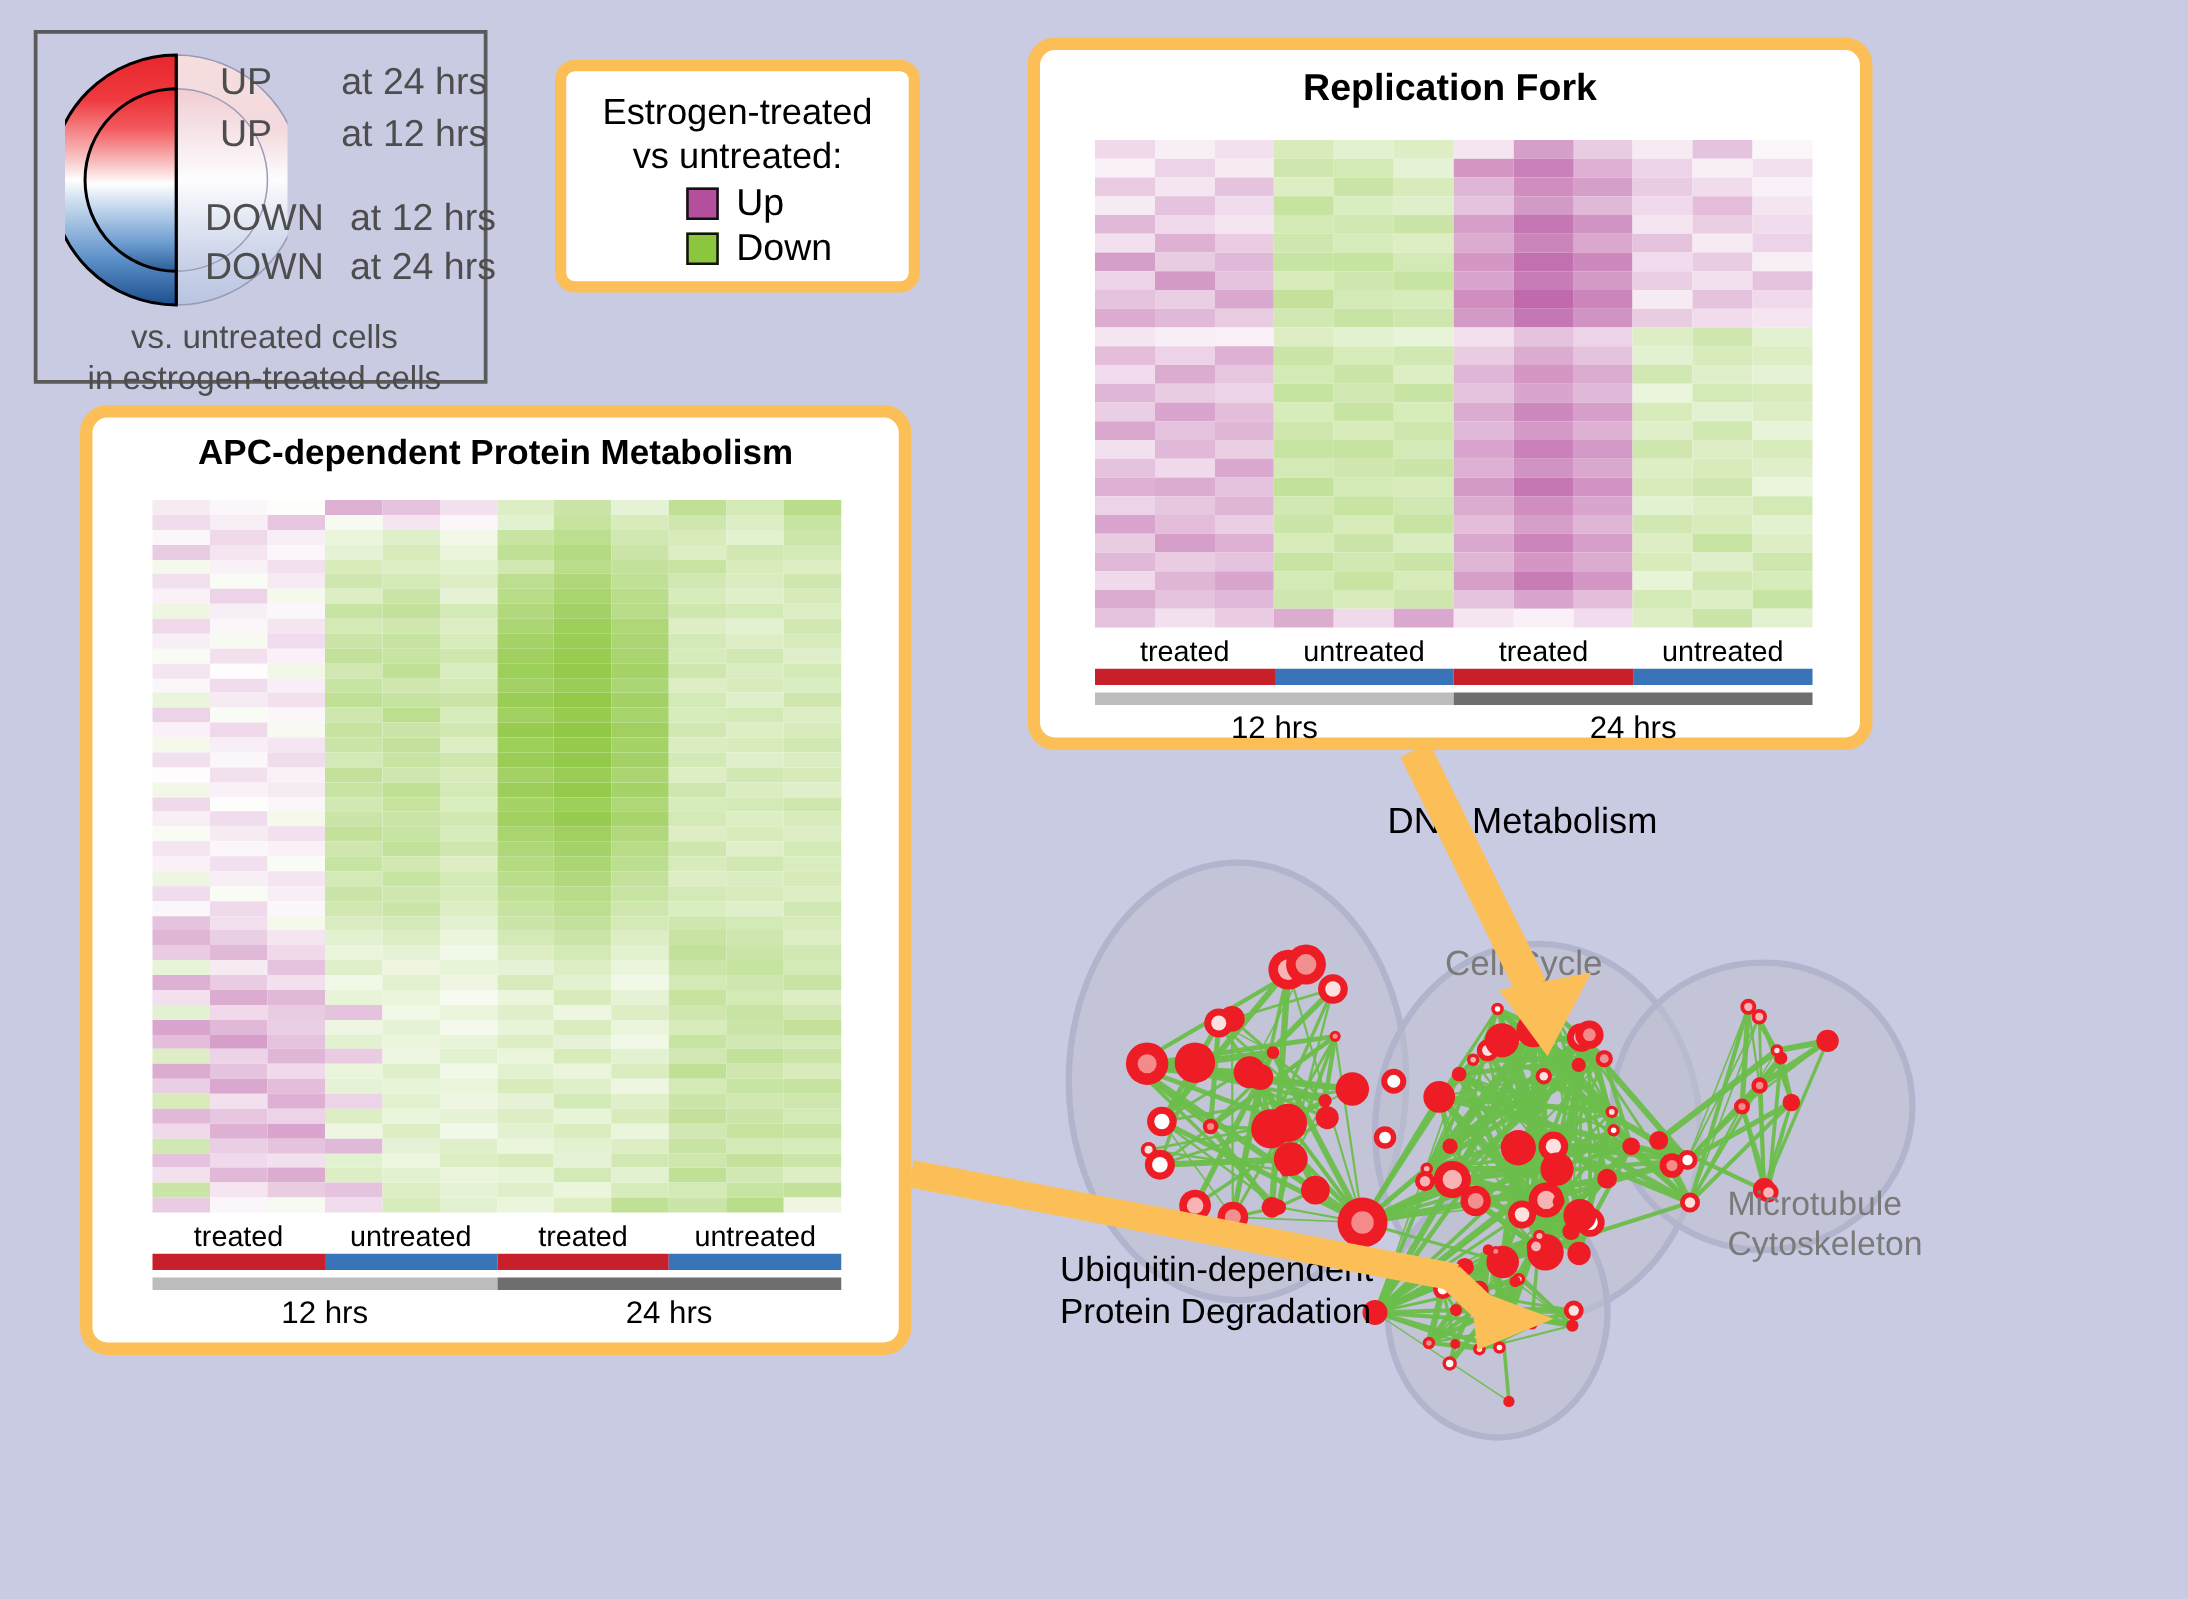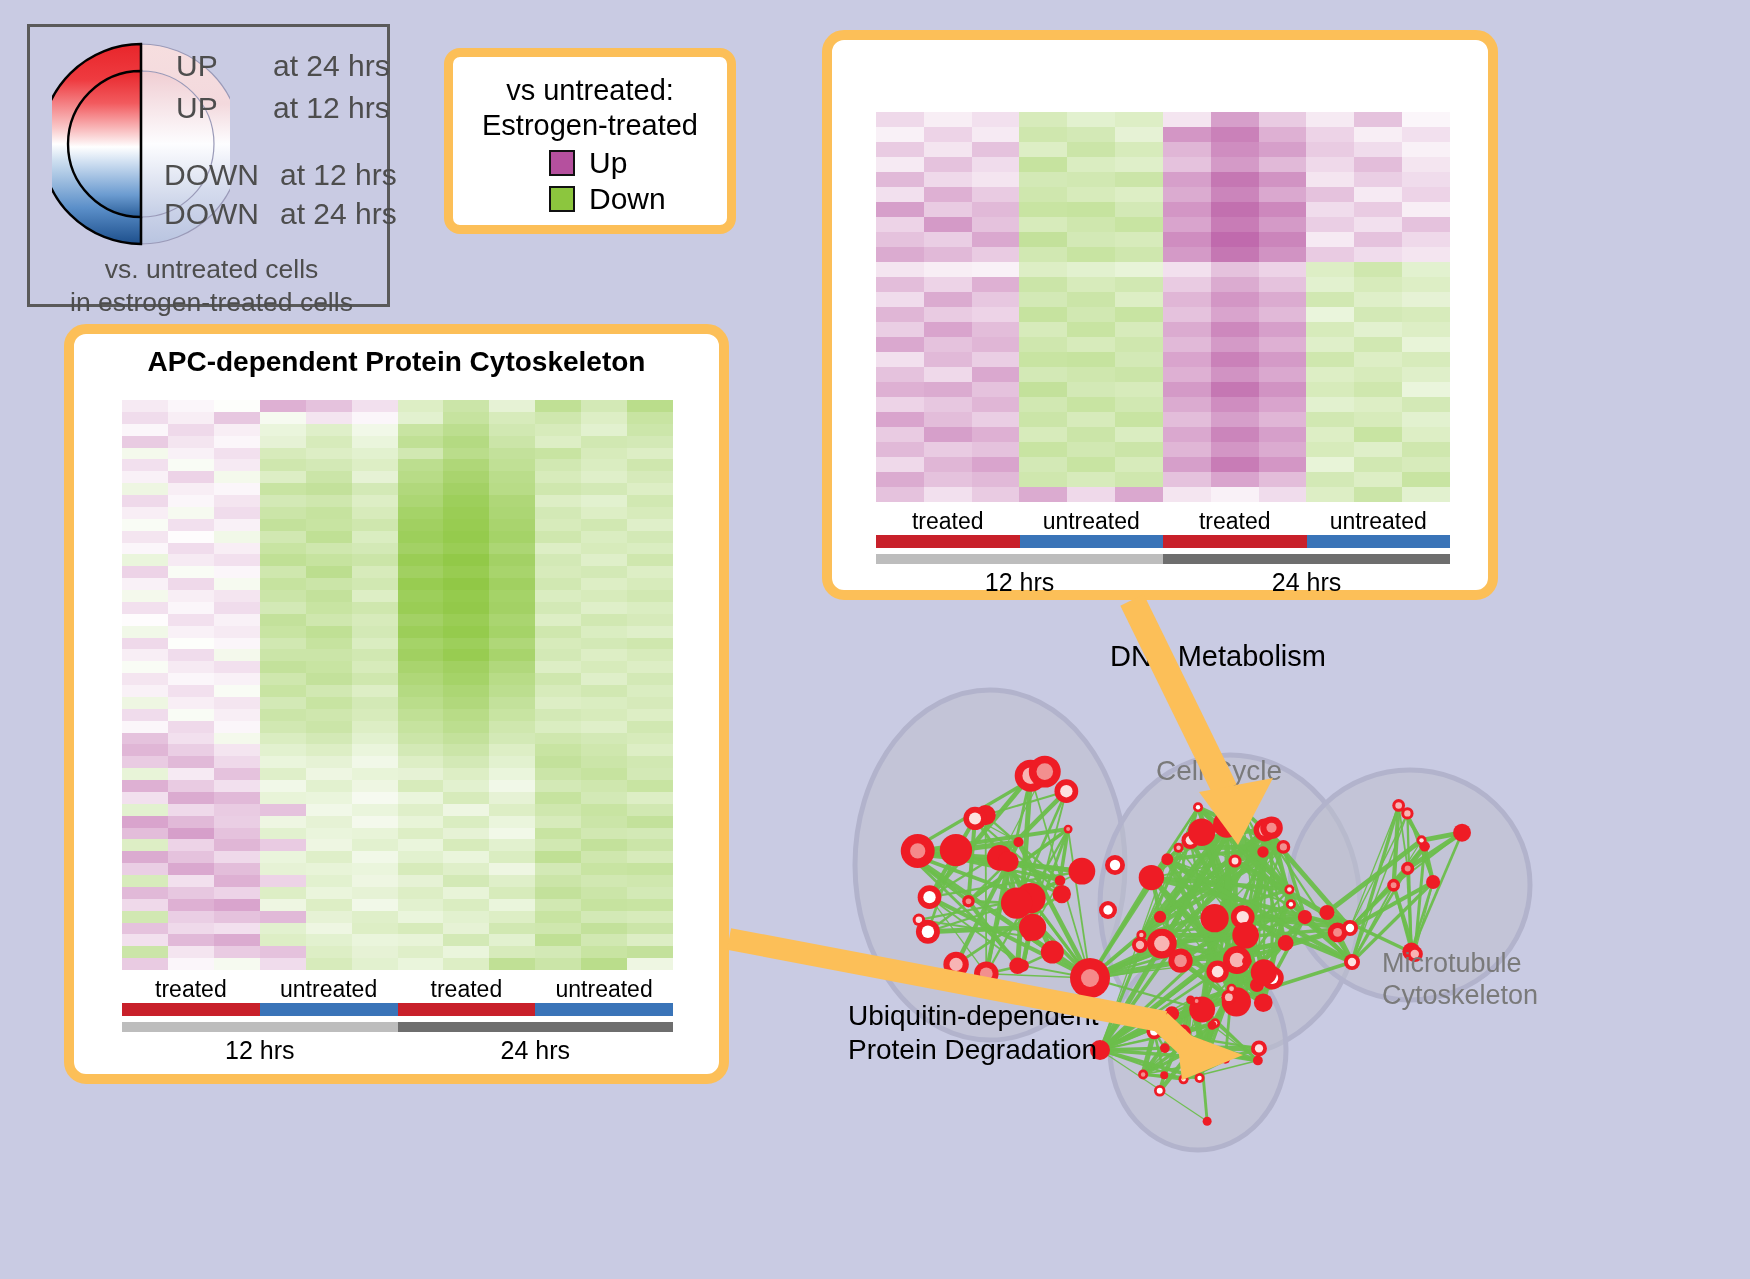--- a/index.html
+++ b/index.html
@@ -173,34 +173,35 @@
     <div class="cl-row" style="left:250px; top:170px;">at 24 hrs</div>
 
     <div id="cl-bottom">
       <div>vs. untreated cells</div>
       <div>in estrogen-treated cells</div>
     </div>
   </div>
 
   <div id="ud-legend">
     <div id="ud-title">
+      <div>Estrogen-treated</div>
       <div>vs untreated:</div>
-      <div>Estrogen-treated</div>
     </div>
     <div class="ud-item">
       <span class="ud-swatch" style="background:#b5509e"></span>
       <span class="ud-label">Up</span>
     </div>
     <div class="ud-item">
       <span class="ud-swatch" style="background:#8cc63e"></span>
       <span class="ud-label">Down</span>
     </div>
   </div>
 
   <div class="panel" id="panel-rep">
+    <div class="panel-title">Replication Fork</div>
     <div class="hm-wrap" id="hm-rep">
       <div class="hm-grid" id="grid-rep" style="grid-template-columns: repeat(12, 1fr); grid-template-rows: repeat(26, 1fr);">
           <div class="hm-cell" style="background: rgb(239, 217, 234);"></div>
           <div class="hm-cell" style="background: rgb(248, 238, 245);"></div>
           <div class="hm-cell" style="background: rgb(242, 224, 238);"></div>
           <div class="hm-cell" style="background: rgb(215, 235, 187);"></div>
           <div class="hm-cell" style="background: rgb(226, 241, 207);"></div>
           <div class="hm-cell" style="background: rgb(221, 238, 197);"></div>
           <div class="hm-cell" style="background: rgb(244, 229, 240);"></div>
           <div class="hm-cell" style="background: rgb(214, 159, 202);"></div>
@@ -528,21 +529,21 @@
         <div style="background:#6e6e6e"></div>
       </div>
       <div class="ann-times">
         <span>12 hrs</span>
         <span>24 hrs</span>
       </div>
     </div>
   </div>
 
   <div class="panel" id="panel-apc">
-    <div class="panel-title">APC-dependent Protein Cytoskeleton</div>
+    <div class="panel-title">APC-dependent Protein Metabolism</div>
     <div class="hm-wrap" id="hm-apc">
       <div class="hm-grid" id="grid-apc" style="grid-template-columns: repeat(12, 1fr); grid-template-rows: repeat(48, 1fr);">
           <div class="hm-cell" style="background: rgb(246, 234, 243);"></div>
           <div class="hm-cell" style="background: rgb(251, 246, 250);"></div>
           <div class="hm-cell" style="background: rgb(253, 254, 251);"></div>
           <div class="hm-cell" style="background: rgb(222, 176, 211);"></div>
           <div class="hm-cell" style="background: rgb(229, 194, 221);"></div>
           <div class="hm-cell" style="background: rgb(242, 224, 238);"></div>
           <div class="hm-cell" style="background: rgb(221, 238, 197);"></div>
           <div class="hm-cell" style="background: rgb(203, 229, 168);"></div>

